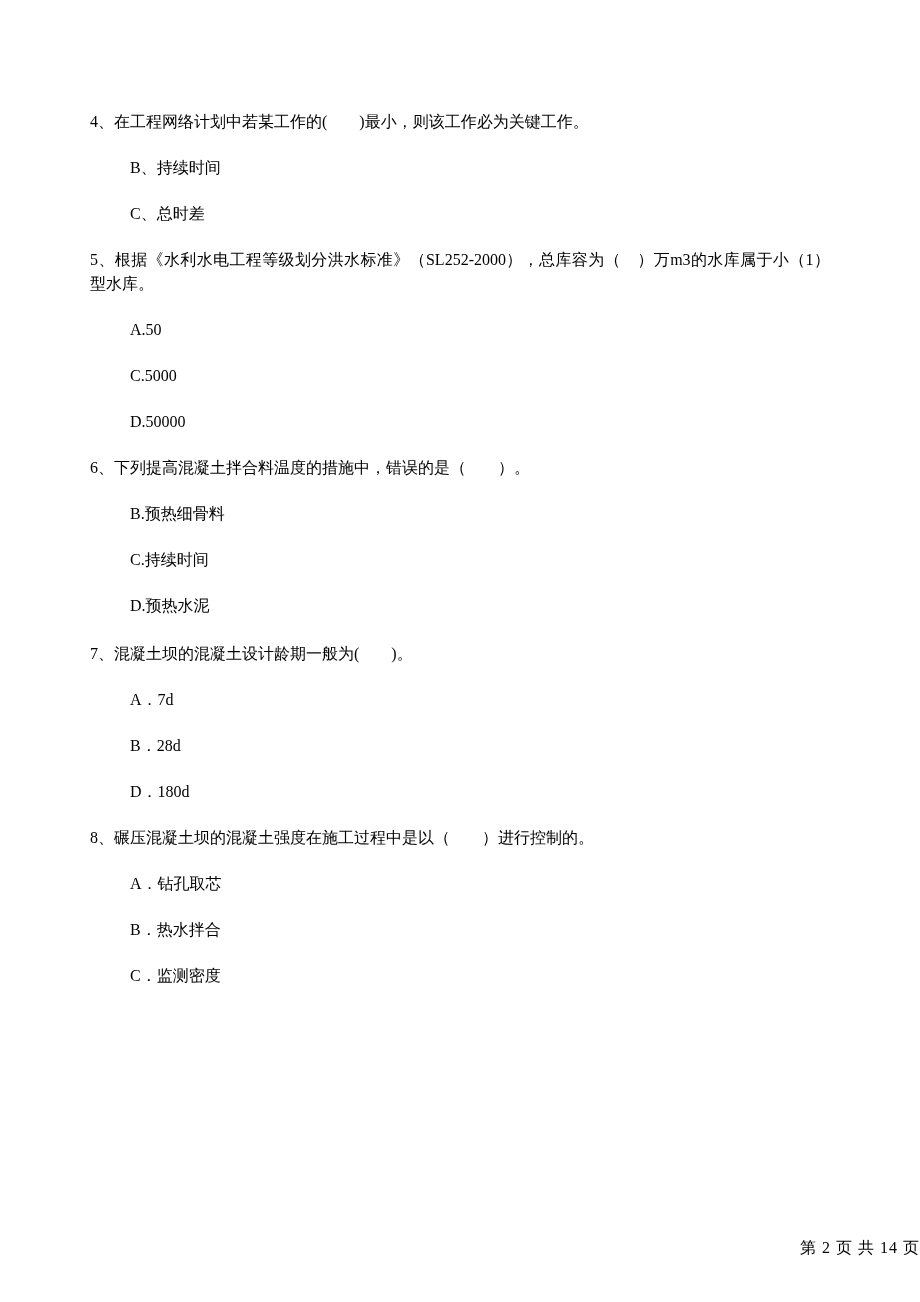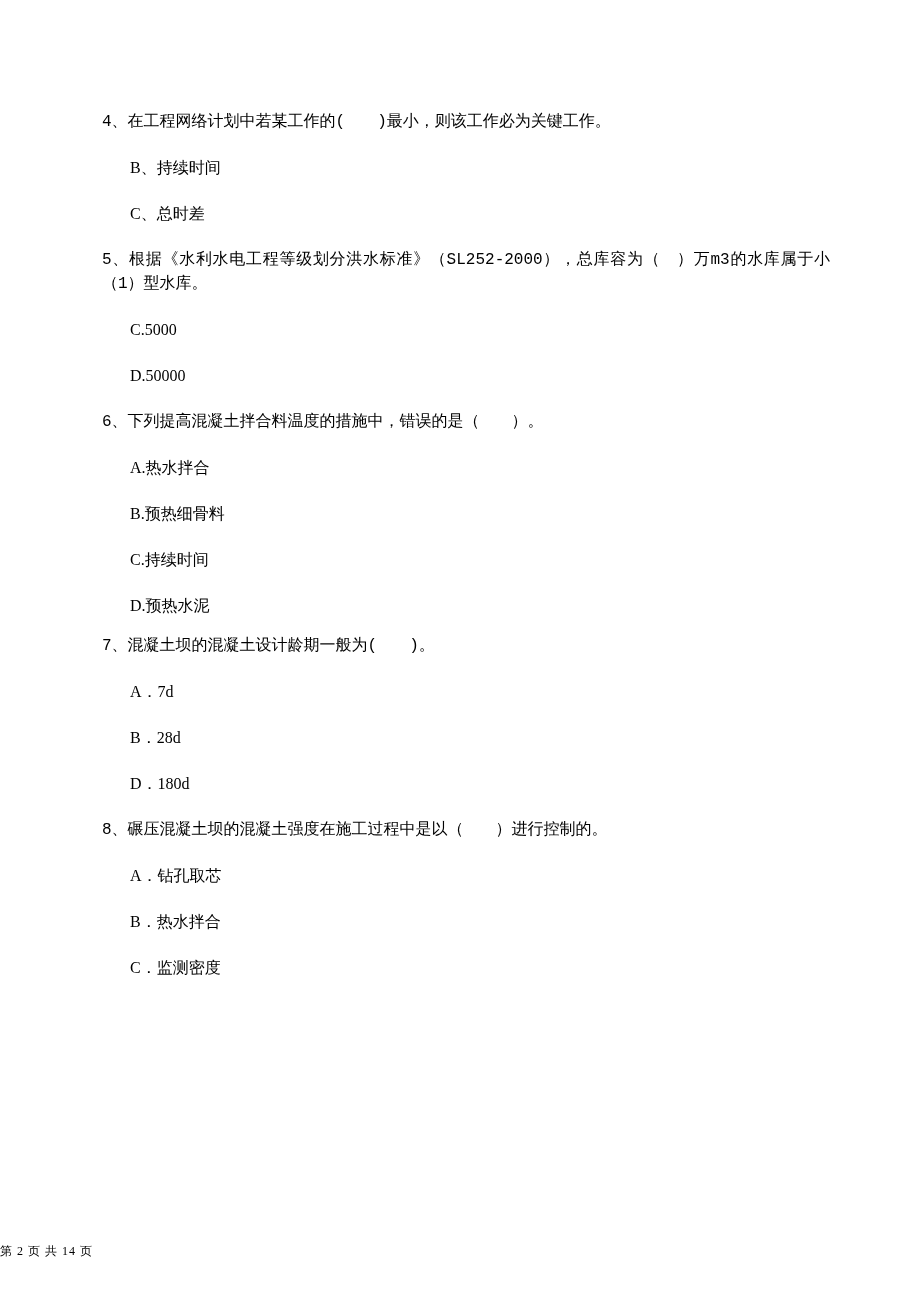--- a/index.html
+++ b/index.html
@@ -12,58 +12,57 @@
   .page {
     width: 920px;
     height: 1302px;
     position: relative;
     box-sizing: border-box;
     padding: 110px 90px 0 90px;
     font-size: 16px;
     line-height: 1.5;
   }
   .question-stem {
-    margin: 0 0 22px 12px;
+    margin: 0 0 22px 0;
     text-align: justify;
-    font-family: Liberation Mono, monospace;
   }
   .question-stem.first {
     margin-top: 0;
   }
   .option {
     margin: 0 0 22px 40px;
   }
   .option.tight {
-    margin-bottom: 16px;
+    margin-bottom: 24px;
   }
   .footer {
     position: absolute;
     bottom: 42px;
     left: 0;
     width: 100%;
-    text-align: left;
-    font-size: 12px;
+    text-align: right;
+    font-size: 16px;
     letter-spacing: 1px;
   }
 </style>
 </head>
 <body>
 
 <div class="page">
 
   <div class="question-stem first">4、在工程网络计划中若某工作的(　　)最小，则该工作必为关键工作。</div>
   <div class="option">B、持续时间</div>
   <div class="option">C、总时差</div>
 
   <div class="question-stem">5、根据《水利水电工程等级划分洪水标准》（SL252-2000），总库容为（　）万m3的水库属于小（1）型水库。</div>
+  <div class="option">A.50</div>
   <div class="option">C.5000</div>
   <div class="option">D.50000</div>
 
   <div class="question-stem">6、下列提高混凝土拌合料温度的措施中，错误的是（　　）。</div>
-  <div class="option">A.热水拌合</div>
   <div class="option">B.预热细骨料</div>
   <div class="option">C.持续时间</div>
   <div class="option tight">D.预热水泥</div>
 
   <div class="question-stem">7、混凝土坝的混凝土设计龄期一般为(　　)。</div>
   <div class="option">A．7d</div>
   <div class="option">B．28d</div>
   <div class="option">D．180d</div>
 
   <div class="question-stem">8、碾压混凝土坝的混凝土强度在施工过程中是以（　　）进行控制的。</div>

